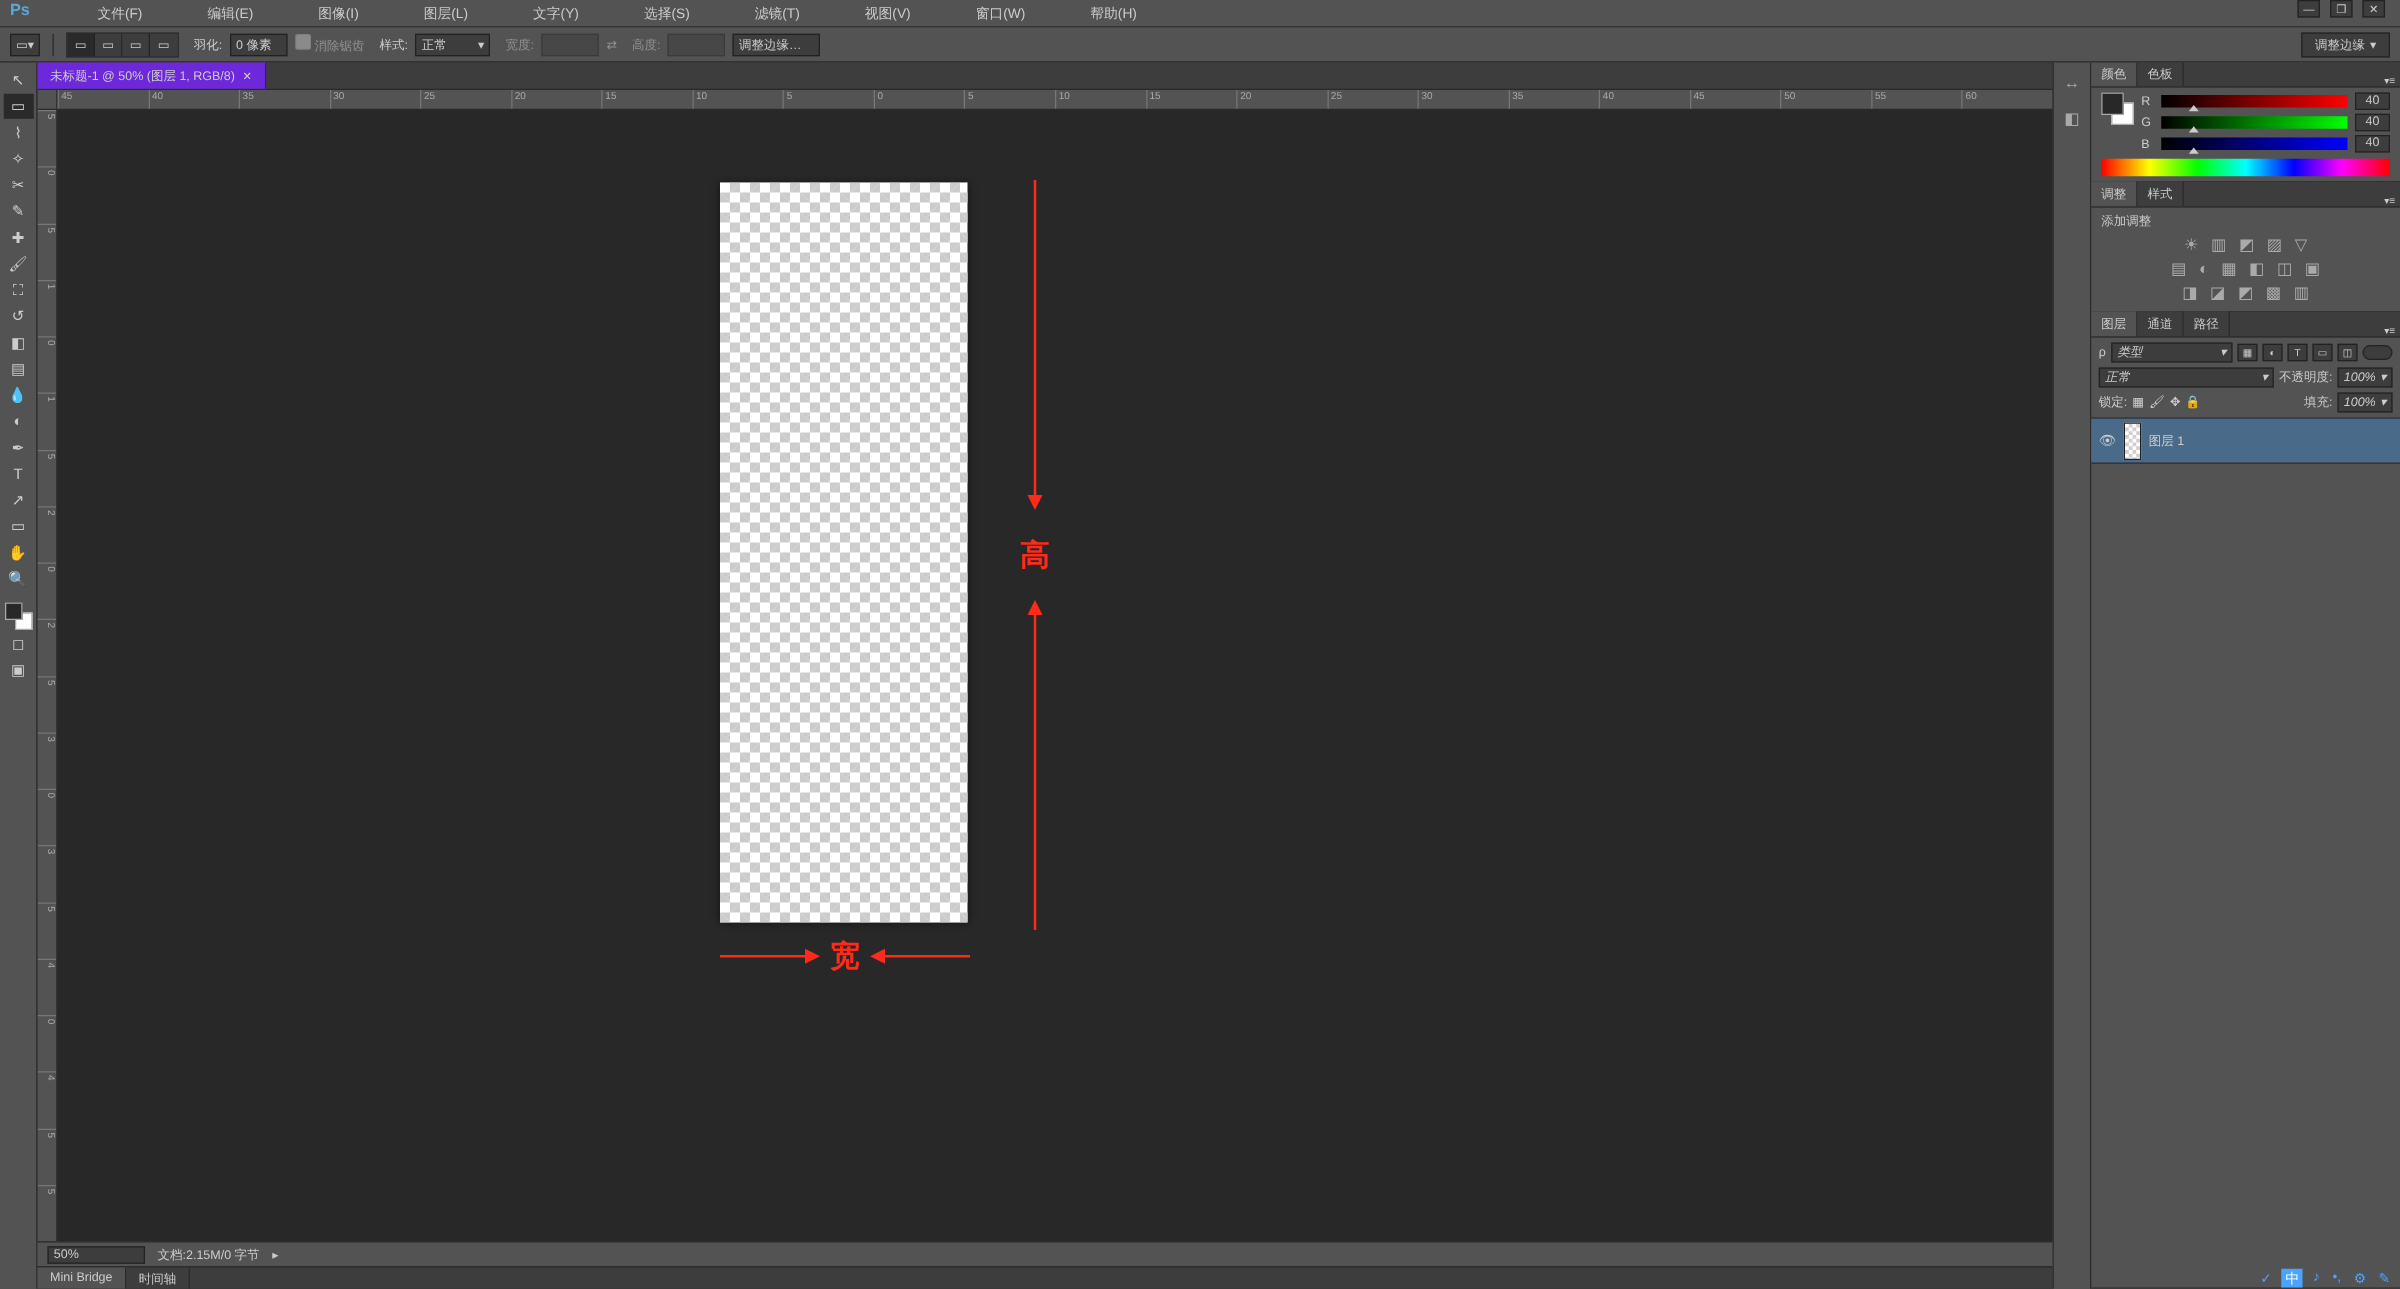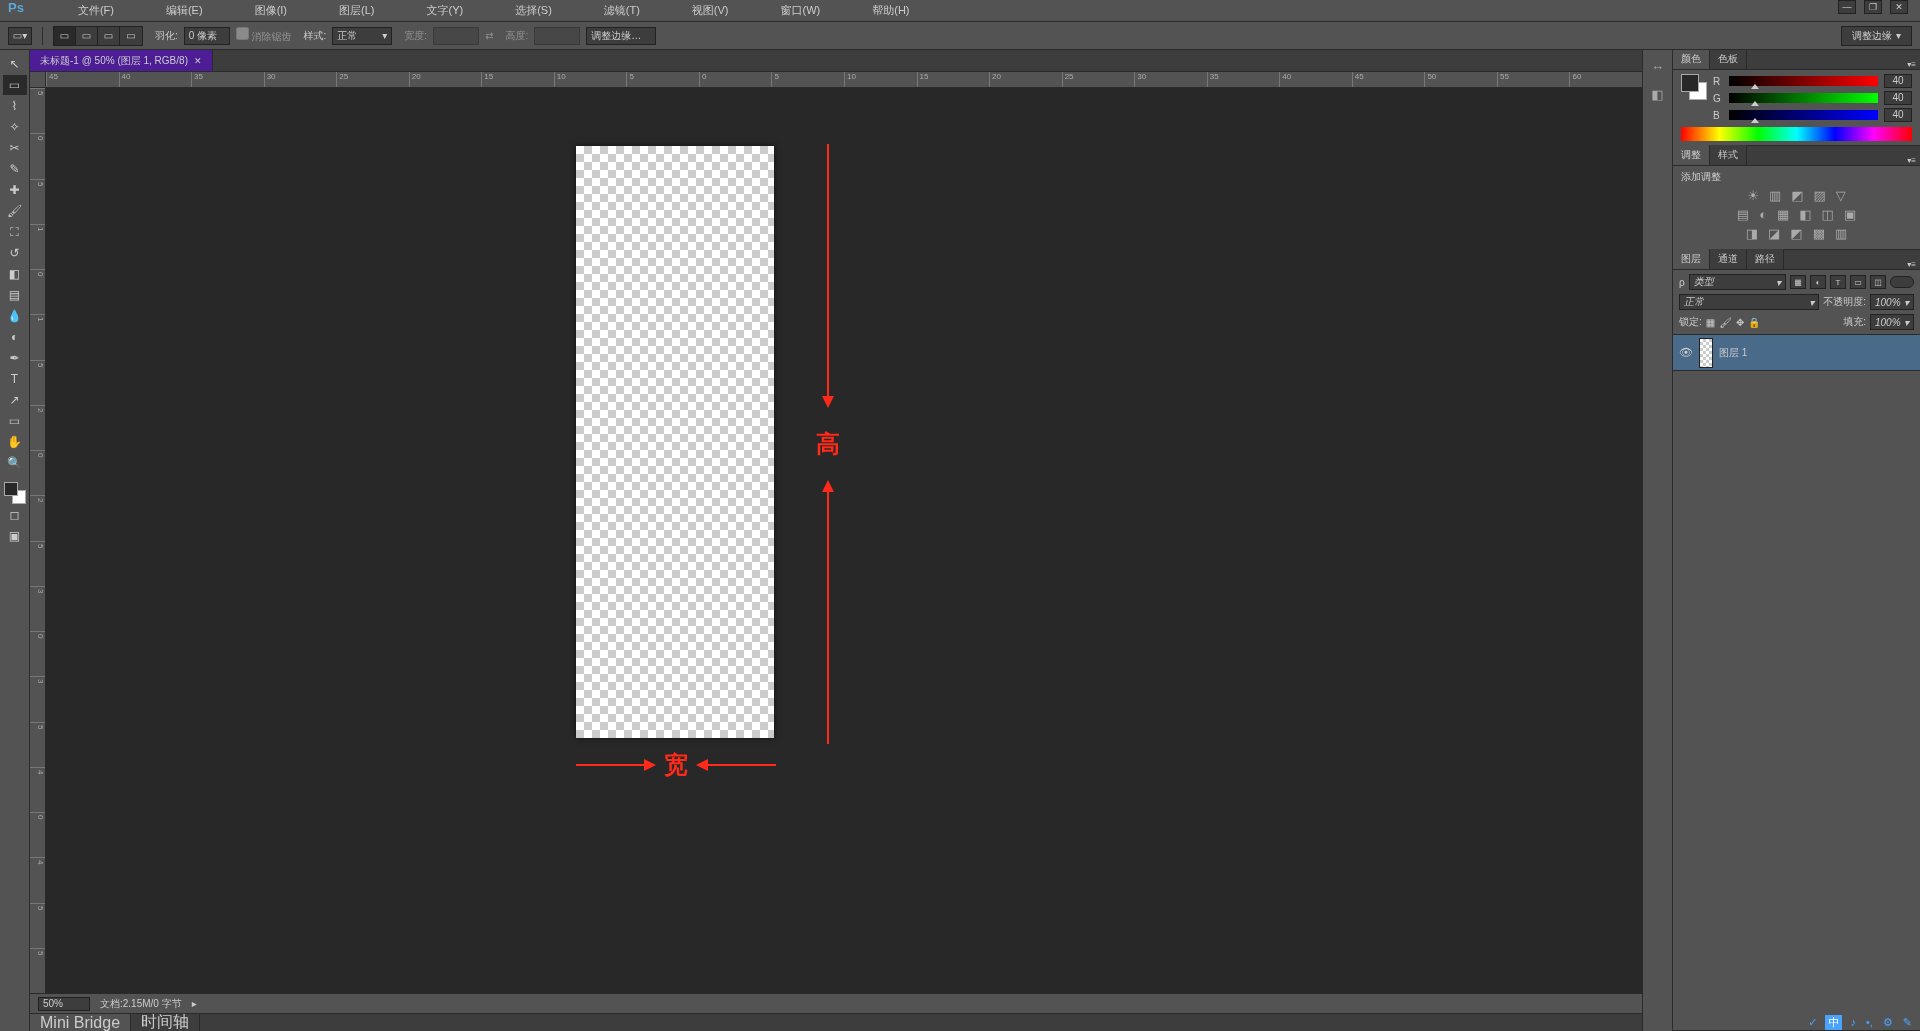--- a/index.html
+++ b/index.html
@@ -22,42 +22,42 @@
 .optbar .sep { width: 1px; height: 18px; background: #2a2a2a; margin: 0 4px; }
 .body { display: flex; height: calc(1031px - 50px); }
 .tools { width: 30px; background: #535353; border-right: 1px solid #2a2a2a; display: flex; flex-direction: column; align-items: center; padding-top: 4px; gap: 1px; }
 .tools .t { width: 24px; height: 20px; display: flex; align-items: center; justify-content: center; font-size: 12px; cursor: default; position: relative; }
 .tools .t.on { background: #2a2a2a; }
 .tools .swatch { margin-top: 8px; width: 22px; height: 22px; position: relative; }
 .tools .swatch .fg { position: absolute; width: 14px; height: 14px; background: #282828; border: 1px solid #aaa; top: 0; left: 0; }
 .tools .swatch .bg { position: absolute; width: 14px; height: 14px; background: #fff; border: 1px solid #aaa; bottom: 0; right: 0; }
 .main { flex: 1; display: flex; flex-direction: column; background: #282828; position: relative; }
 .tabbar { height: 22px; background: #3d3d3d; display: flex; align-items: center; border-bottom: 1px solid #2a2a2a; }
-.tabbar .tab { height: 100%; padding: 0 10px; background: #4c1d95; display: flex; align-items: center; font-size: 10px; border-right: 1px solid #2a2a2a; gap: 6px; }
+.tabbar .tab { height: 100%; padding: 0 10px; background: #6d28d9; display: flex; align-items: center; font-size: 10px; border-right: 1px solid #2a2a2a; gap: 6px; }
 .tabbar .tab .x { font-size: 9px; }
 .canvas-wrap { flex: 1; position: relative; display: flex; overflow: hidden; }
 .ruler-h { position: absolute; top: 0; left: 16px; right: 0; height: 16px; background: #535353; border-bottom: 1px solid #2a2a2a; display: flex; font-size: 8px; color: #aaa; overflow: hidden; }
 .ruler-h span { flex: 1; border-left: 1px solid #777; padding-left: 2px; white-space: nowrap; }
 .ruler-v { position: absolute; top: 16px; left: 0; bottom: 0; width: 16px; background: #535353; border-right: 1px solid #2a2a2a; display: flex; flex-direction: column; font-size: 8px; color: #aaa; overflow: hidden; }
 .ruler-v span { flex: 1; border-top: 1px solid #777; writing-mode: vertical-rl; padding-top: 2px; white-space: nowrap; }
 .ruler-corner { position: absolute; top: 0; left: 0; width: 16px; height: 16px; background: #535353; border-right: 1px solid #2a2a2a; border-bottom: 1px solid #2a2a2a; }
 .stage { position: absolute; top: 16px; left: 16px; right: 0; bottom: 0; background: #282828; overflow: hidden; }
 .doc { position: absolute; top: 58px; left: 530px; width: 198px; height: 592px; background-image: linear-gradient(45deg,#ccc 25%,transparent 25%),linear-gradient(-45deg,#ccc 25%,transparent 25%),linear-gradient(45deg,transparent 75%,#ccc 75%),linear-gradient(-45deg,transparent 75%,#ccc 75%); background-size: 16px 16px; background-position: 0 0,0 8px,8px -8px,-8px 0; background-color: #fff; box-shadow: 0 0 6px rgba(0,0,0,.6); }
 .annot { position: absolute; color: #ff2a1a; font-size: 24px; font-weight: bold; font-family: "SimSun", serif; }
 .annot-v { top: 56px; left: 764px; width: 36px; height: 600px; display: flex; flex-direction: column; align-items: center; }
 .annot-v .line { width: 2px; flex: 1; background: #ff2a1a; }
 .annot-v .head-down { width: 0; height: 0; border-left: 6px solid transparent; border-right: 6px solid transparent; border-top: 12px solid #ff2a1a; }
 .annot-v .head-up { width: 0; height: 0; border-left: 6px solid transparent; border-right: 6px solid transparent; border-bottom: 12px solid #ff2a1a; }
 .annot-h { top: 662px; left: 530px; width: 200px; height: 30px; display: flex; align-items: center; }
 .annot-h .line { height: 2px; flex: 1; background: #ff2a1a; }
 .annot-h .head-right { width: 0; height: 0; border-top: 6px solid transparent; border-bottom: 6px solid transparent; border-left: 12px solid #ff2a1a; }
 .annot-h .head-left { width: 0; height: 0; border-top: 6px solid transparent; border-bottom: 6px solid transparent; border-right: 12px solid #ff2a1a; }
 .status { height: 20px; background: #535353; border-top: 1px solid #2a2a2a; display: flex; align-items: center; font-size: 10px; padding: 0 8px; gap: 10px; }
-.status .fld2 { width: 52px; height: 14px; background: #3d3d3d; border: 1px solid #222; padding: 0 4px; display: flex; align-items: center; }
-.bottom-tabs { height: 18px; background: #3d3d3d; border-top: 1px solid #2a2a2a; display: flex; font-size: 16px; }
+.status .fld2 { width: 78px; height: 14px; background: #3d3d3d; border: 1px solid #222; padding: 0 4px; display: flex; align-items: center; }
+.bottom-tabs { height: 18px; background: #3d3d3d; border-top: 1px solid #2a2a2a; display: flex; font-size: 10px; }
 .bottom-tabs .bt { padding: 0 10px; display: flex; align-items: center; border-right: 1px solid #2a2a2a; }
 .bottom-tabs .bt.on { background: #535353; }
 .dockgap { width: 30px; background: #535353; border-left: 1px solid #2a2a2a; display: flex; flex-direction: column; align-items: center; padding-top: 8px; gap: 14px; }
 .dockgap span { font-size: 13px; color: #aaa; }
 .panels { width: 248px; background: #535353; border-left: 1px solid #2a2a2a; display: flex; flex-direction: column; font-size: 10px; }
 .panel { border-bottom: 1px solid #2a2a2a; display: flex; flex-direction: column; }
 .panel-tabs { height: 20px; background: #3d3d3d; display: flex; align-items: flex-end; border-bottom: 1px solid #2a2a2a; }
 .panel-tabs .pt { padding: 3px 8px; background: #3d3d3d; border-right: 1px solid #2a2a2a; }
 .panel-tabs .pt.on { background: #535353; }
 .panel-tabs .menu { margin-left: auto; padding: 0 4px; font-size: 8px; }

